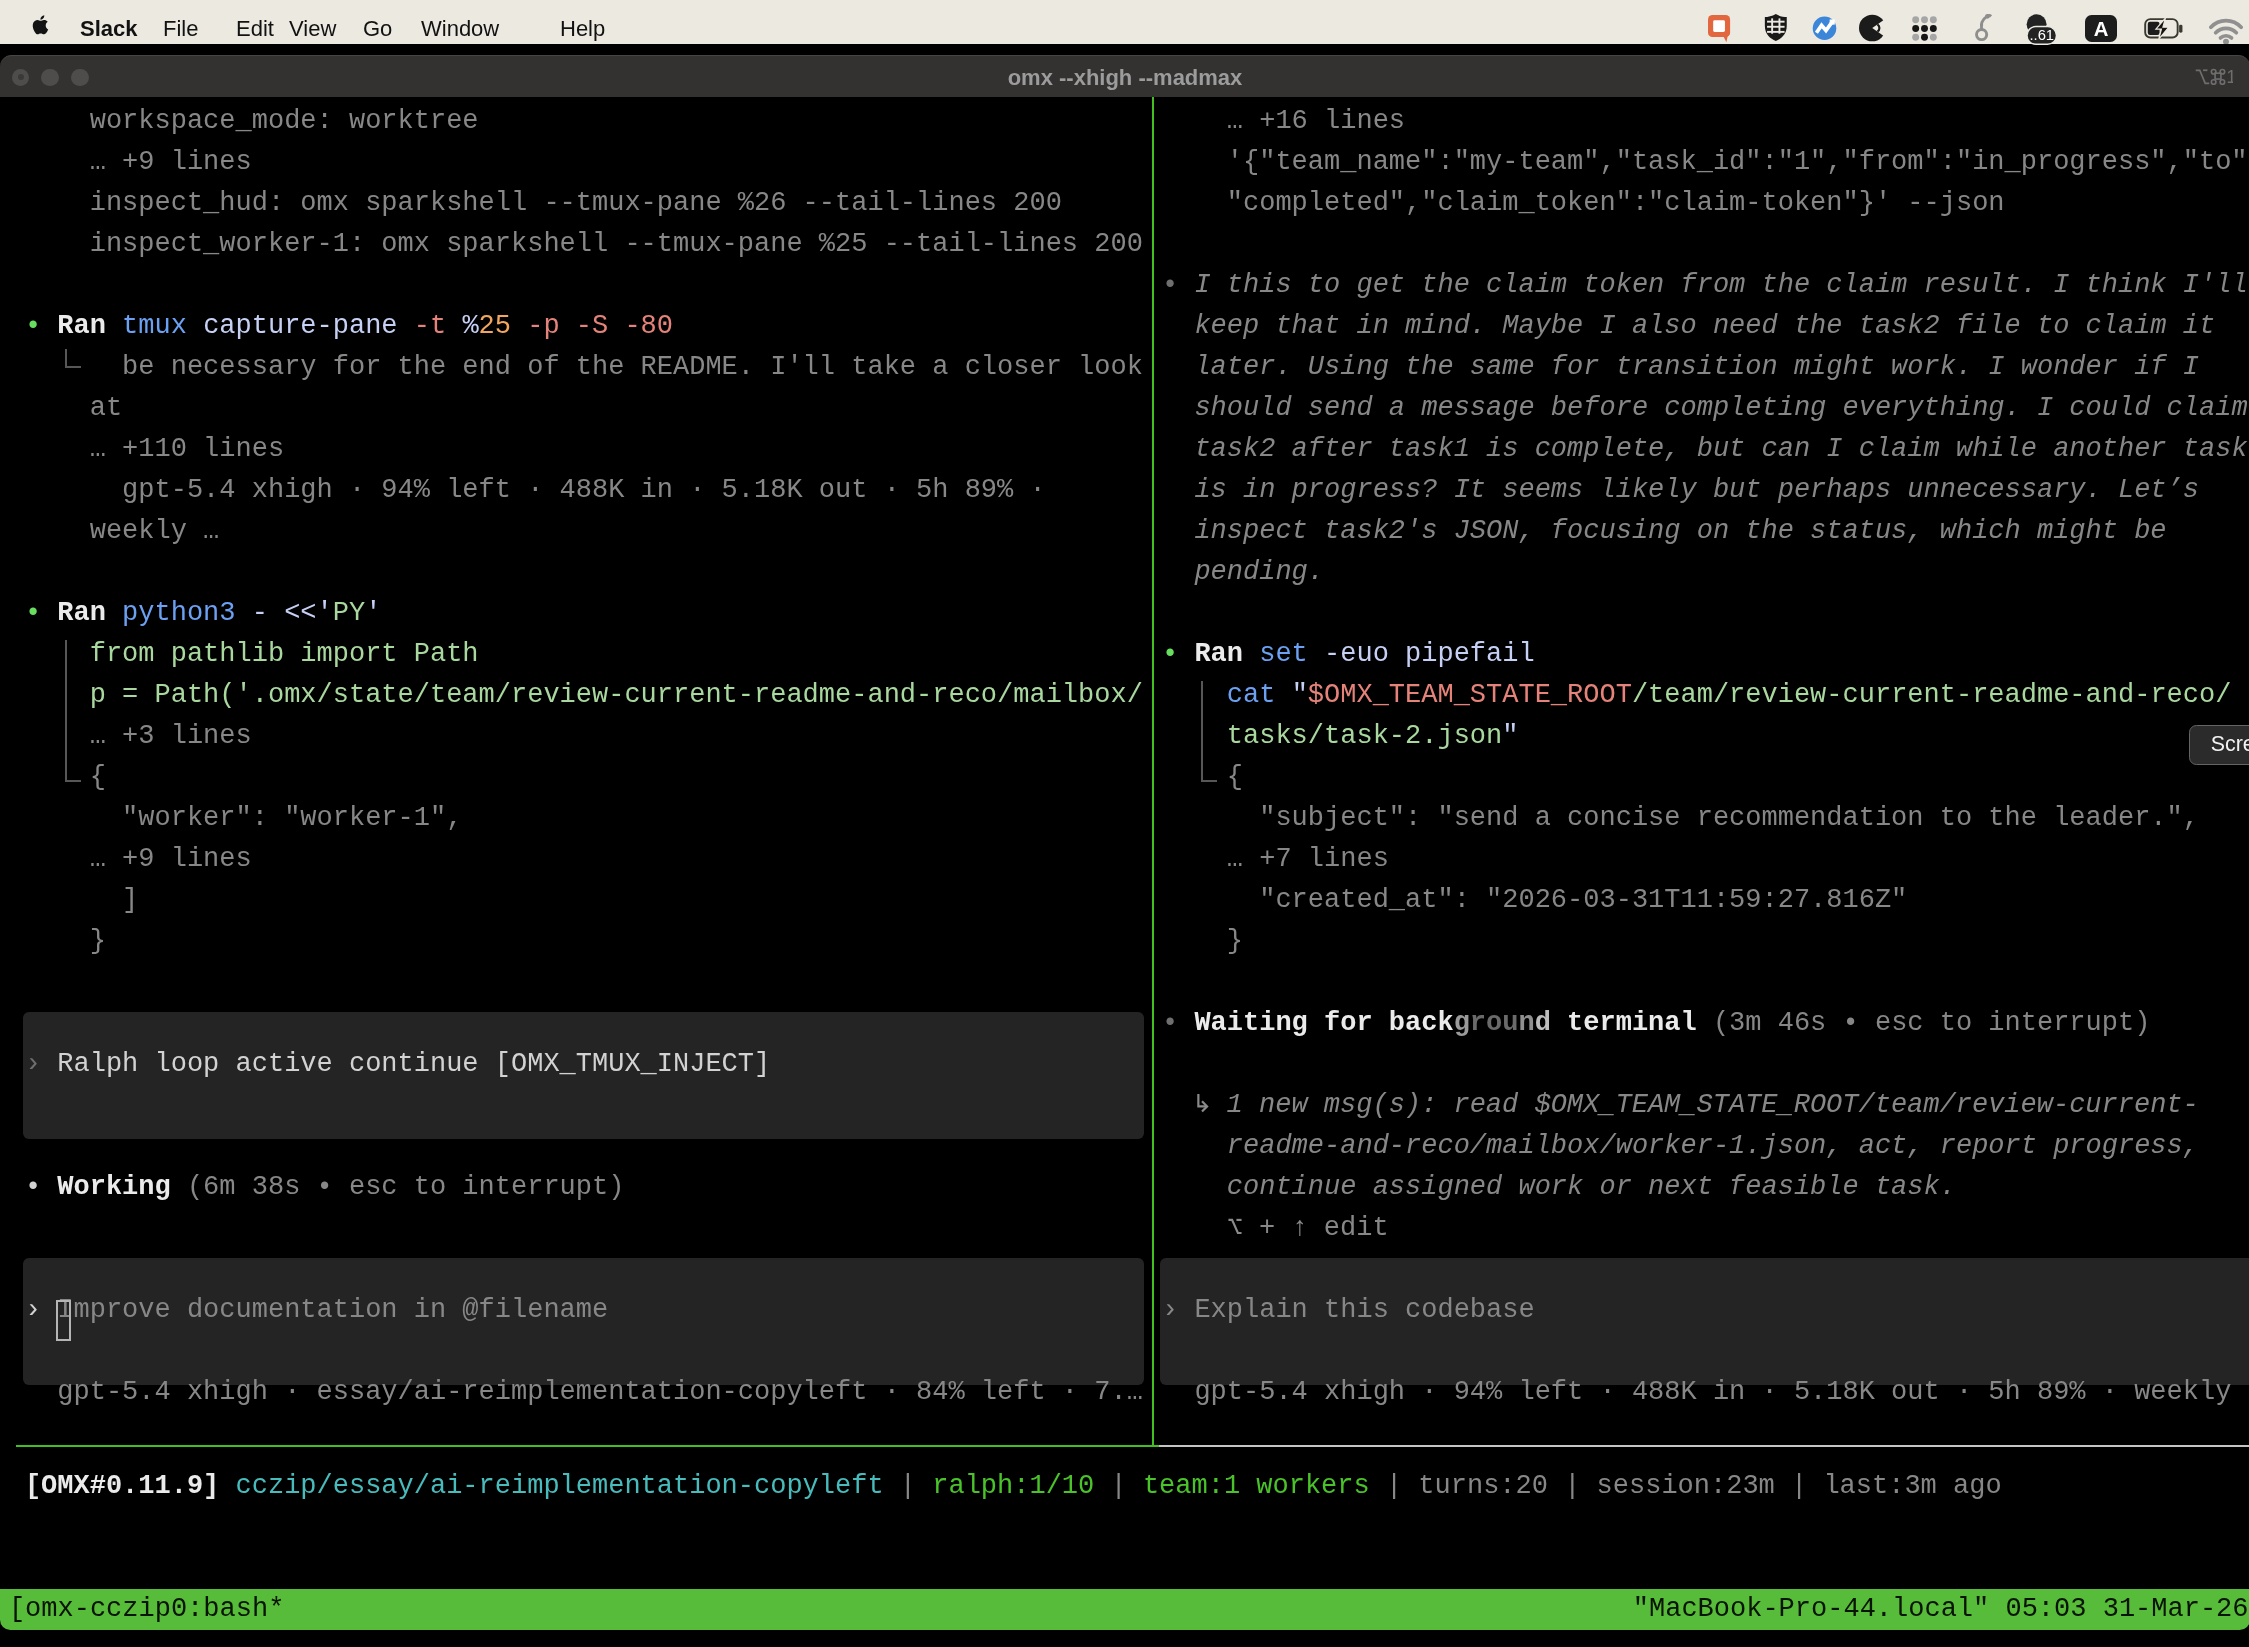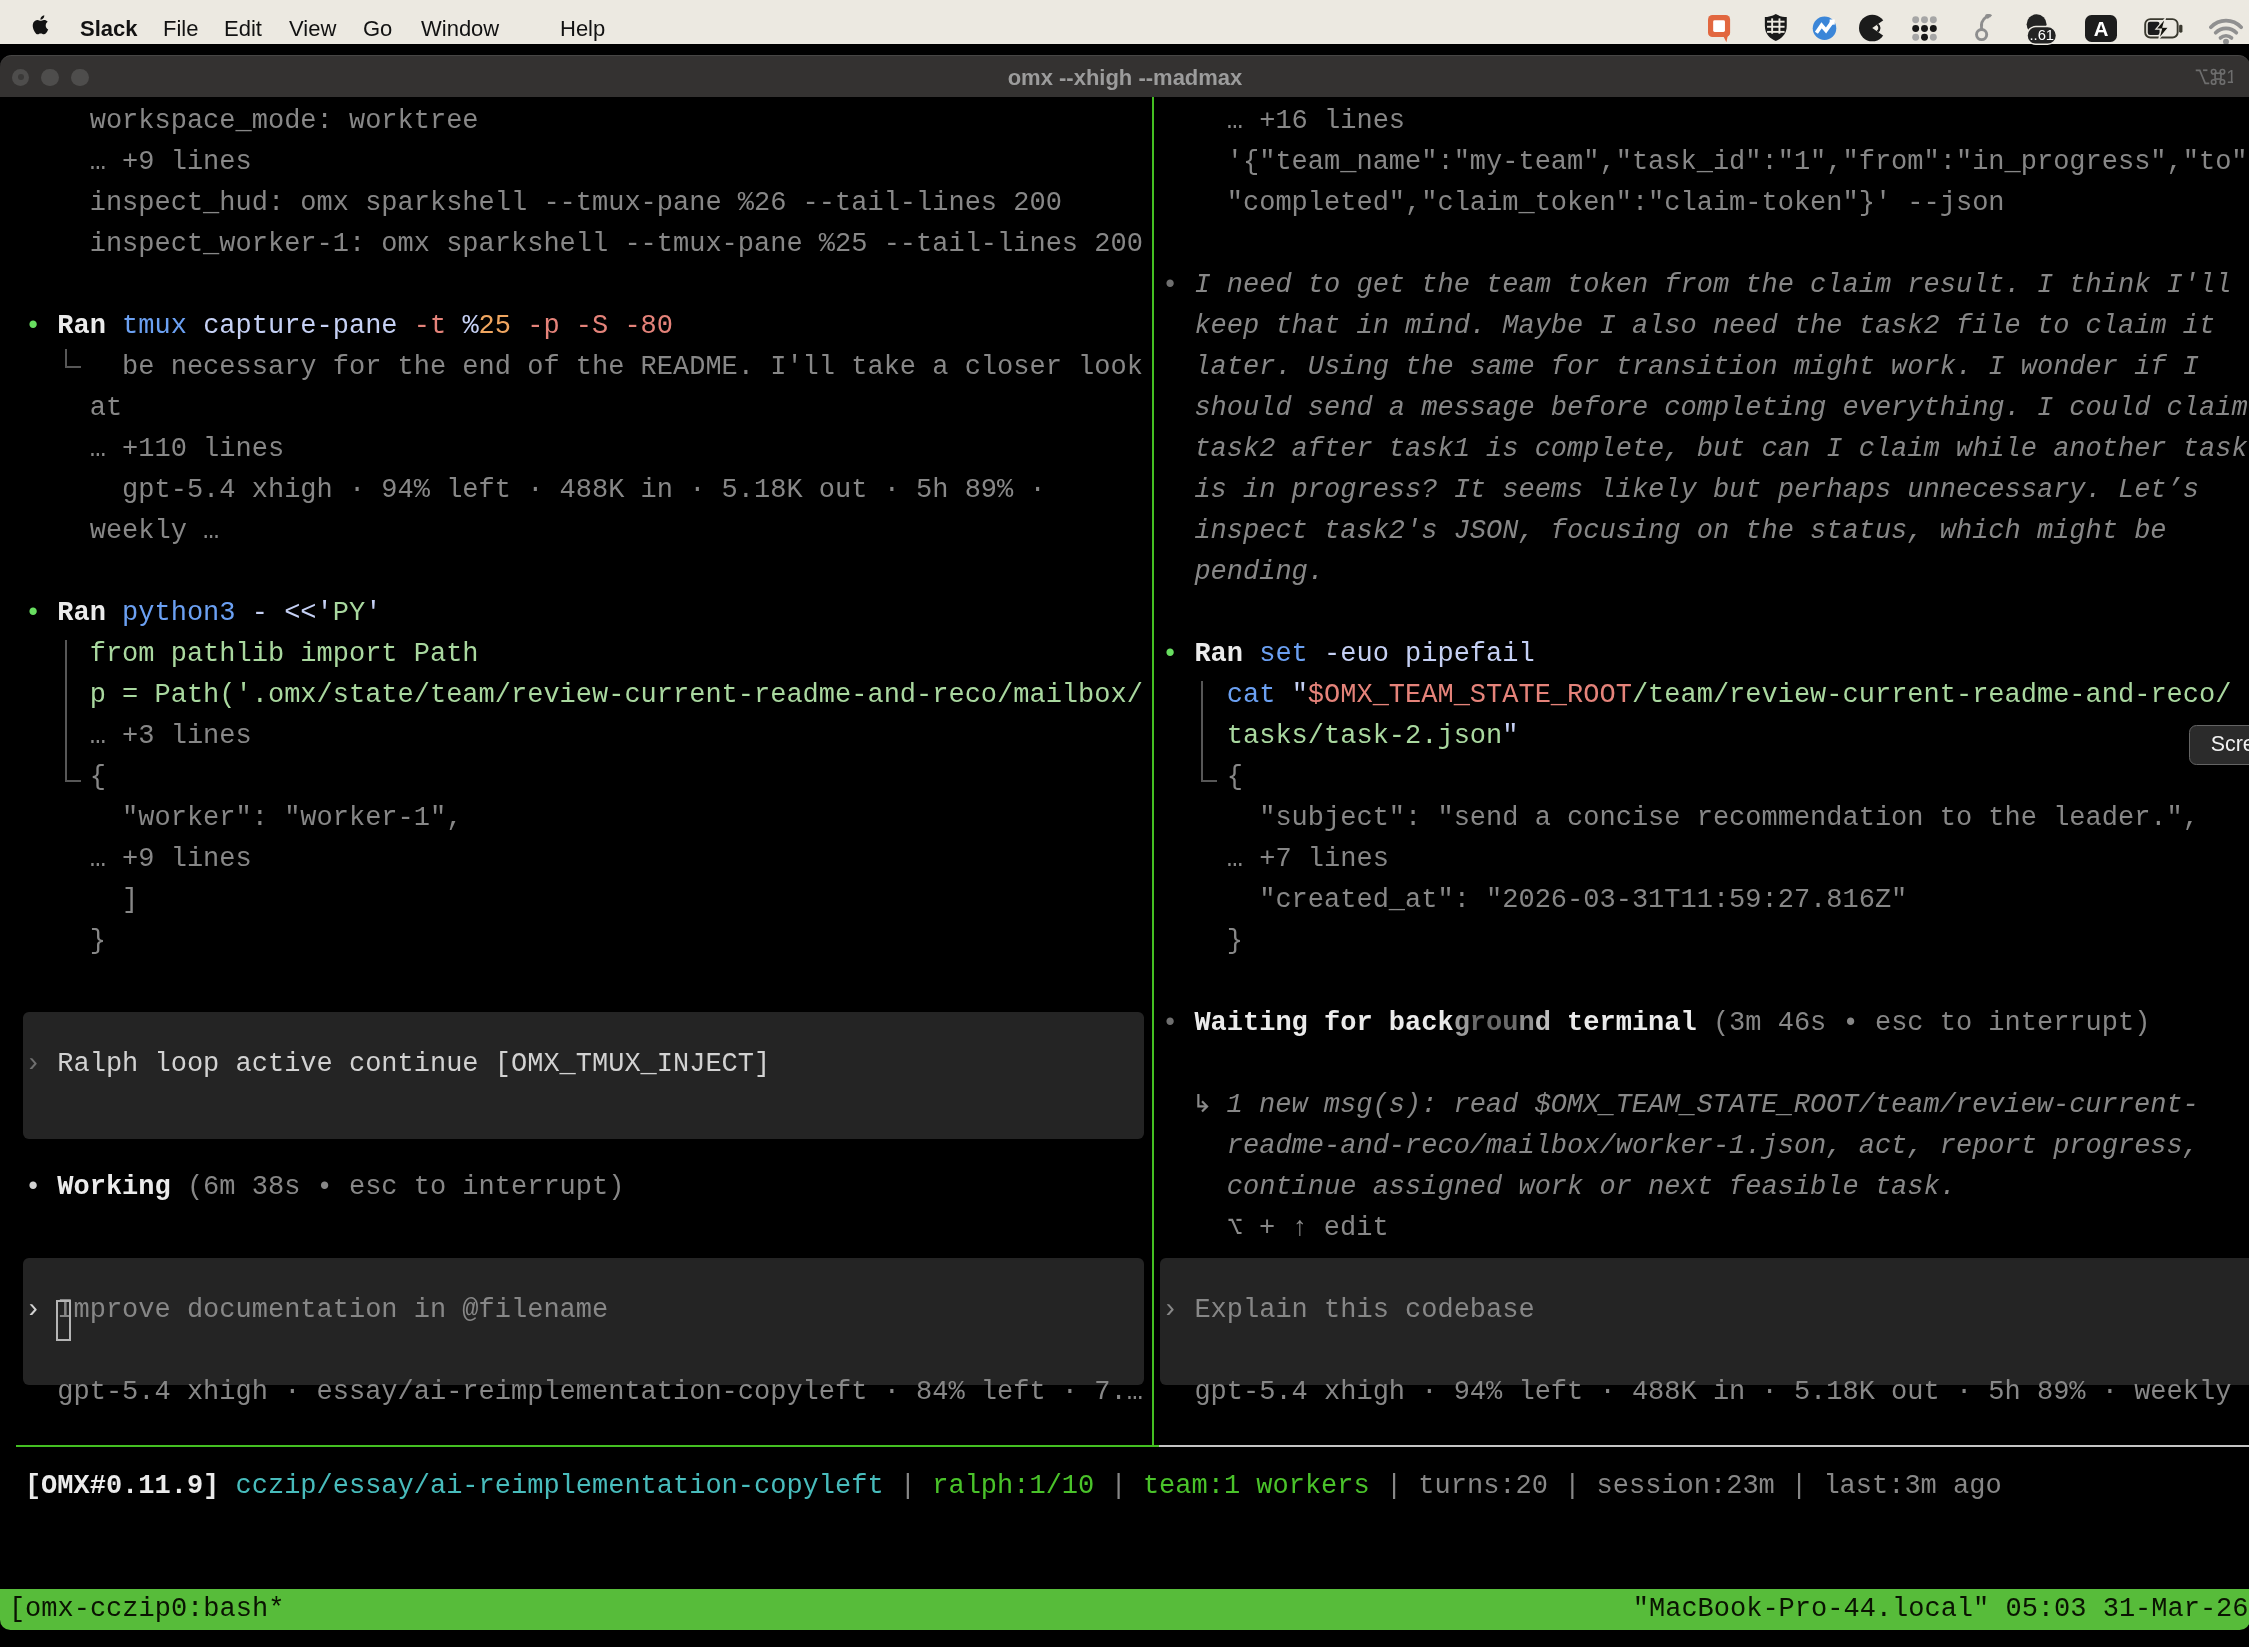--- a/index.html
+++ b/index.html
@@ -29,21 +29,21 @@
 #greenbar pre{position:absolute;color:#0a1402;}
 </style>
 </head>
 <body>
 <div id="menubar">
   <svg style="position:absolute;left:31px;top:14.8px;" width="19" height="23.6" viewBox="0 0 24 29">
       <path fill="#131313" d="M15.53 3.83c.84-1.01 1.4-2.43 1.25-3.83-1.21.05-2.66.8-3.53 1.82-.78.9-1.45 2.34-1.27 3.71 1.34.11 2.71-.68 3.55-1.7zM12.15 6.9c-.95 0-2.41-1.08-3.96-1.04-2.04.03-3.91 1.18-4.96 3.01-2.12 3.68-.55 9.1 1.52 12.09 1.01 1.45 2.21 3.09 3.79 3.04 1.52-.07 2.09-.99 3.94-.99 1.83 0 2.35.99 3.96.95 1.64-.03 2.68-1.48 3.68-2.95 1.16-1.69 1.64-3.32 1.66-3.41-.04-.01-3.18-1.22-3.22-4.86-.03-3.04 2.48-4.49 2.6-4.56-1.43-2.09-3.62-2.32-4.39-2.38-2-.16-3.68 1.09-4.61 1.09z"></path>
     </svg>
   <span class="mi" style="left:80px;font-weight:bold;">Slack</span>
   <span class="mi" style="left:163px;">File</span>
-  <span class="mi" style="left:224px;">Edit</span>
+  <span class="mi" style="left:236px;">Edit</span>
   <span class="mi" style="left:289px;">View</span>
   <span class="mi" style="left:363px;">Go</span>
   <span class="mi" style="left:421px;">Window</span>
   <span class="mi" style="left:520px;margin-left:40px;">Help</span>
   <svg style="position:absolute;left:1708px;top:14.8px;" width="23.6" height="28" viewBox="0 0 32 38">
       <rect x="0" y="0" width="30" height="30" rx="6" fill="#e2673f"></rect>
       <path d="M20 27 L27 27 L25 37 Z" fill="#e2673f"></path>
       <rect x="7" y="7" width="16" height="16" rx="2" fill="#fff"></rect>
     </svg>
   <svg style="position:absolute;left:1764px;top:14px;" width="23.6" height="27" viewBox="0 0 32 37">
@@ -178,21 +178,21 @@
 <span class="lt">•</span> <span class="w">Working</span> (6m 38s • esc to interrupt)
 
 
 <span class="lt">›</span> Improve documentation in @filename
 
   gpt-5.4 xhigh · essay/ai-reimplementation-copyleft · 84% left · 7.…</pre>
   <pre id="rpane" style="left:1146px;top:4.4px;">    … +16 lines
     '{"team_name":"my-team","task_id":"1","from":"in_progress","to":
     "completed","claim_token":"claim-token"}' --json
 
-<span class="dg">•</span> <span class="it">I need to get the team token from the claim result. I think I'll</span>
+<span class="dg">•</span> <span class="it">I this to get the claim token from the claim result. I think I'll</span>
   <span class="it">keep that in mind. Maybe I also need the task2 file to claim it</span>
   <span class="it">later. Using the same for transition might work. I wonder if I</span>
   <span class="it">should send a message before completing everything. I could claim</span>
   <span class="it">task2 after task1 is complete, but can I claim while another task</span>
   <span class="it">is in progress? It seems likely but perhaps unnecessary. Let’s</span>
   <span class="it">inspect task2's JSON, focusing on the status, which might be</span>
   <span class="it">pending.</span>
 
 <span class="gb">•</span> <span class="w">Ran</span> <span class="bl">set</span> <span class="lv">-euo pipefail</span>
     <span class="bl">cat</span> <span class="lv">"</span><span class="sl">$OMX_TEAM_STATE_ROOT</span><span class="gr">/team/review-current-readme-and-reco/</span>

